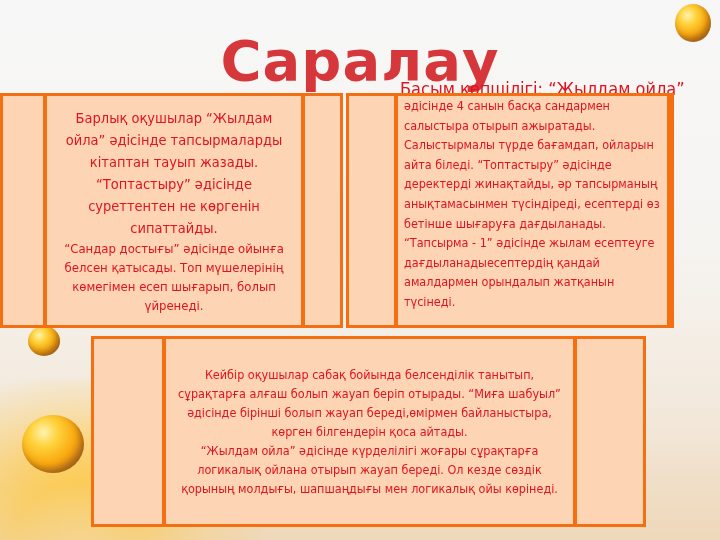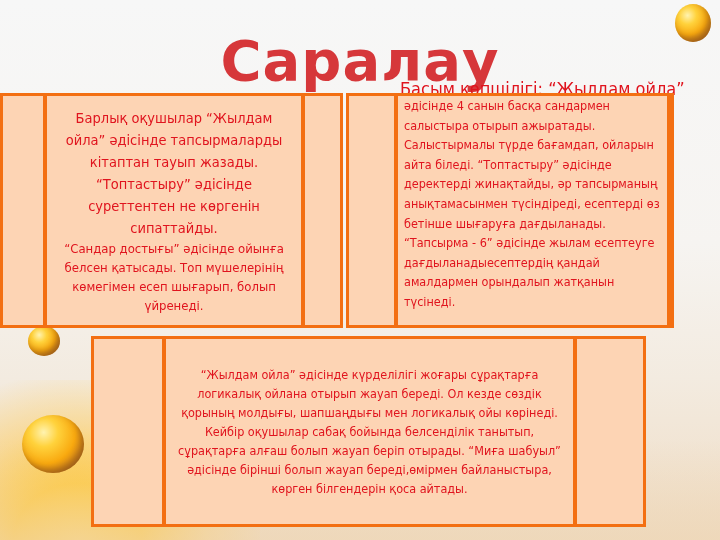--- a/index.html
+++ b/index.html
@@ -71,25 +71,25 @@
     <p class="p-big">Барлық оқушылар “Жылдам ойла” әдісінде тапсырмаларды кітаптан тауып жазады. “Топтастыру” әдісінде суреттентен не көргенін сипаттайды.</p>
     <p class="p-small">“Сандар достығы” әдісінде ойынға белсен қатысады. Топ мүшелерінің көмегімен есеп шығарып, болып үйренеді.</p>
   </div>
   <div class="col" style="flex:1"></div>
 </div>
 
 <div class="tbl t-right">
   <div class="col" style="width:46px"></div>
   <div class="col text-col right-text" style="width:279px;">
     <p class="p-small">әдісінде 4 санын басқа сандармен салыстыра отырып ажыратады. Салыстырмалы түрде бағамдап, ойларын айта біледі. “Топтастыру” әдісінде деректерді жинақтайды, әр тапсырманың анықтамасынмен түсіндіреді, есептерді өз бетінше шығаруға дағдыланады.</p>
-    <p class="p-small">“Тапсырма - 6” әдісінде жылам есептеуге дағдыланадыесептердің қандай амалдармен орындалып жатқанын түсінеді.</p>
+    <p class="p-small">“Тапсырма - 1” әдісінде жылам есептеуге дағдыланадыесептердің қандай амалдармен орындалып жатқанын түсінеді.</p>
   </div>
   <div class="col" style="flex:1"></div>
 </div>
 
 <div class="tbl t-bottom">
   <div class="col" style="width:68px"></div>
   <div class="col text-col bottom-text" style="width:411px; padding:0 4px;">
+    <p class="p-small">Кейбір оқушылар сабақ бойында белсенділік танытып, сұрақтарға алғаш болып жауап беріп отырады. “Миға шабуыл” әдісінде бірінші болып жауап береді,өмірмен байланыстыра, көрген білгендерін қоса айтады.</p>
     <p class="p-small">“Жылдам ойла” әдісінде күрделілігі жоғары сұрақтарға логикалық ойлана отырып жауап береді. Ол кезде сөздік қорының молдығы, шапшаңдығы мен логикалық ойы көрінеді.</p>
-    <p class="p-small">Кейбір оқушылар сабақ бойында белсенділік танытып, сұрақтарға алғаш болып жауап беріп отырады. “Миға шабуыл” әдісінде бірінші болып жауап береді,өмірмен байланыстыра, көрген білгендерін қоса айтады.</p>
   </div>
   <div class="col" style="flex:1"></div>
 </div>
 
 </body></html>

